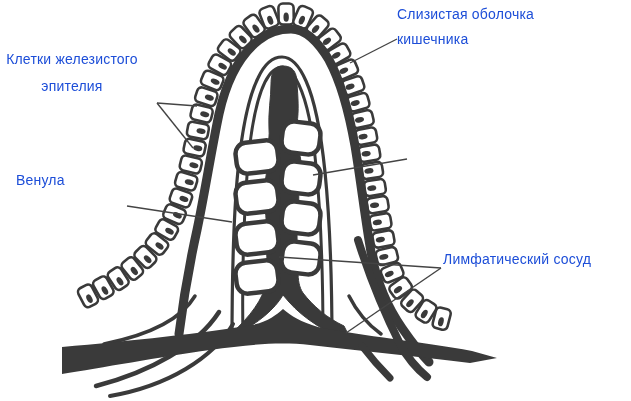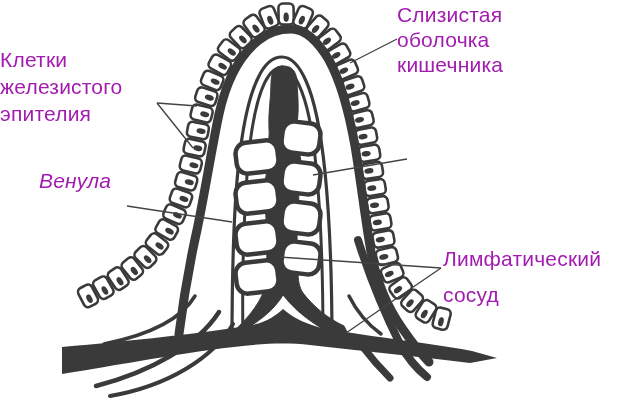--- a/index.html
+++ b/index.html
@@ -7,29 +7,29 @@
     position:relative;
     width:631px;height:401px;
     background:#ffffff;
     font-family:"Liberation Sans","DejaVu Sans",sans-serif;
     overflow:hidden;
   }
   .stage svg{position:absolute;left:0;top:0;}
   .labels{position:absolute;left:0;top:0;width:631px;height:401px;pointer-events:none;}
   .lbl{
     position:absolute;
-    color:#a21caf;
-    font-size:21px;
+    color:#1d4ed8;
+    font-size:14px;
     line-height:25px;
     letter-spacing:0.2px;
     white-space:normal;
   }
   .lbl-mucosa{left:397px;top:2px;width:178px;}
-  .lbl-epithelium{left:0;top:46px;width:144px;text-align:left;line-height:27px;}
-  .lbl-venule{left:39px;top:168px;width:120px;font-style:italic;}
+  .lbl-epithelium{left:0;top:46px;width:144px;text-align:center;line-height:27px;}
+  .lbl-venule{left:16px;top:168px;width:120px;}
   .lbl-arteriole{left:408px;top:146px;width:160px;}
   .lbl-lymphatic{left:443px;top:241px;width:200px;line-height:36px;}
 </style>
 </head>
 <body>
 
 <div class="stage">
 
   <svg width="631" height="401" viewBox="0 0 631 401">
 

